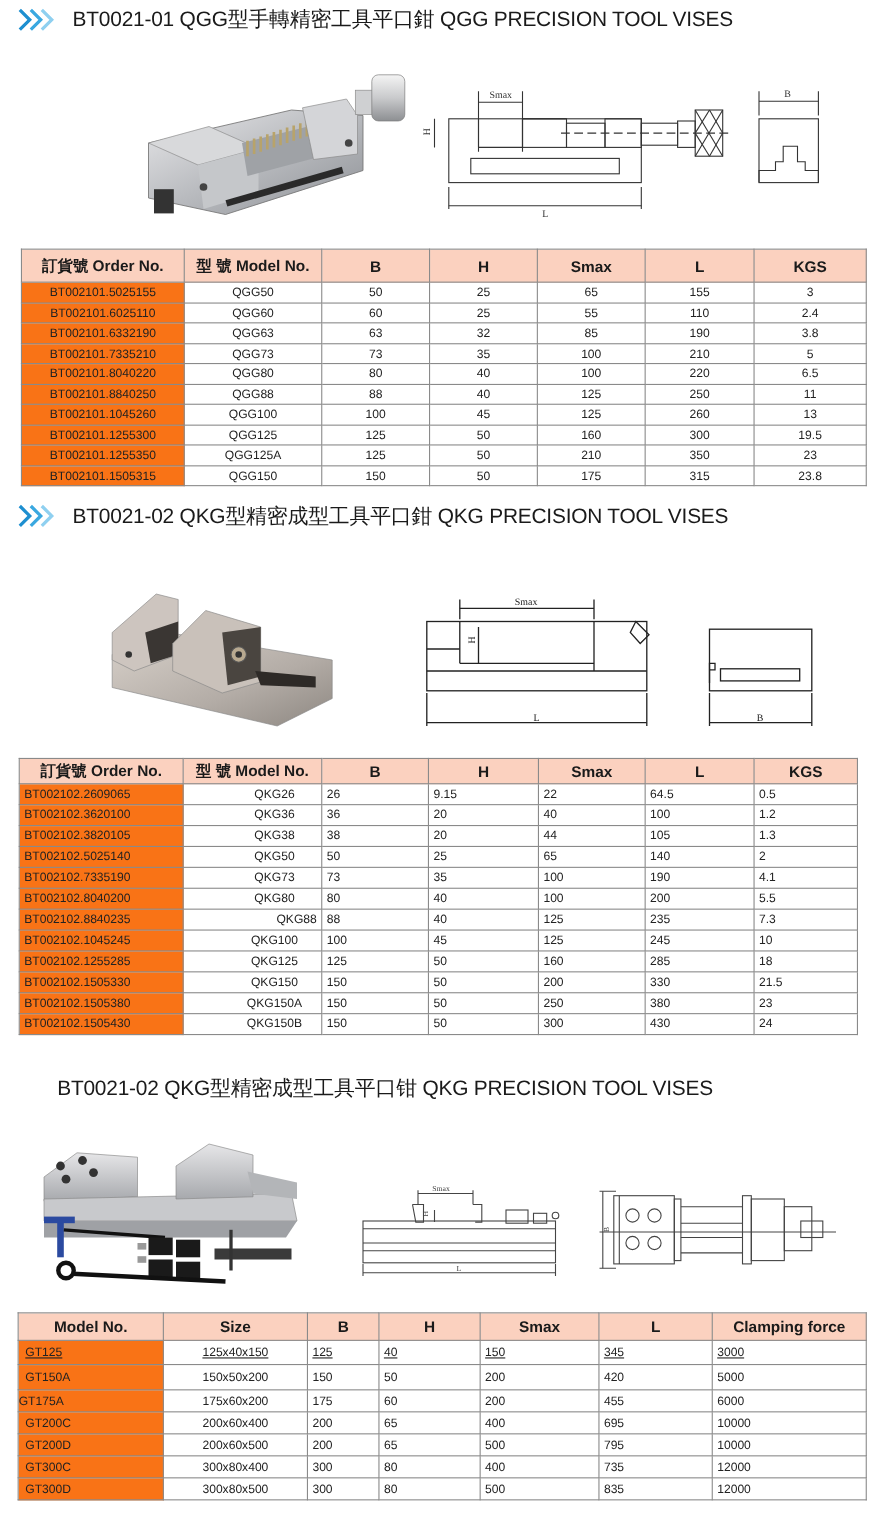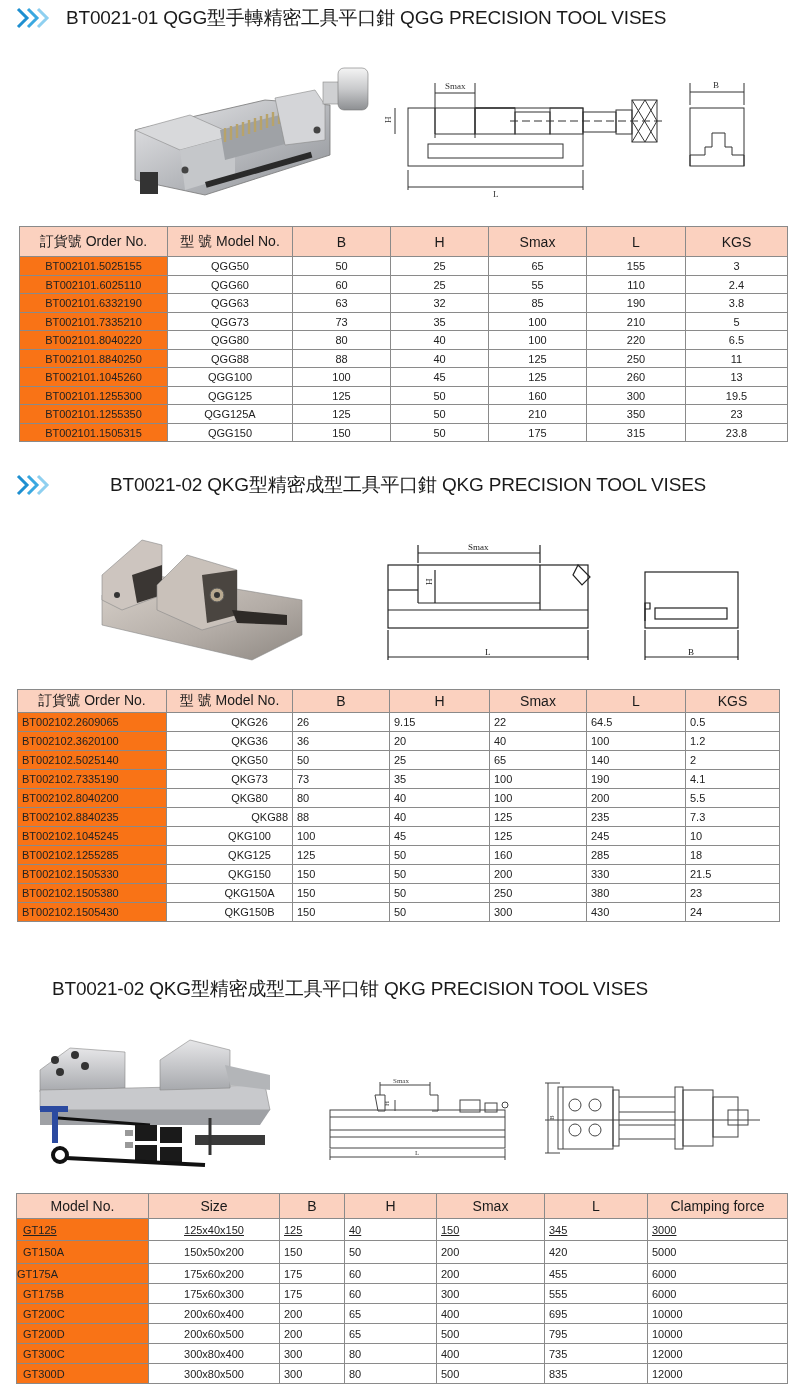--- a/index.html
+++ b/index.html
@@ -3,21 +3,21 @@
 <meta charset="utf-8">
 <style>
   html,body{margin:0;padding:0;background:#fff;}
   body{width:800px;height:1400px;position:relative;overflow:hidden;font-family:"Liberation Sans",sans-serif;color:#222;}
   .sec-title{position:absolute;left:0;height:30px;display:flex;align-items:center;font-size:19px;color:#1a1a1a;white-space:nowrap;}
   .sec-title .chev{width:46px;height:24px;margin-left:14px;margin-right:6px;}
   .sec-title .txt{letter-spacing:-0.2px;}
   .photo{position:absolute;}
   .draw{position:absolute;}
   table.spec{position:absolute;border-collapse:collapse;table-layout:fixed;font-size:11px;color:#222;}
-  table.spec th{background:#fbd1bf;font-weight:normal;font-size:14px;color:#1a1a1a;border:1px solid #8a8a8a;padding:0 4px;text-align:center;}
+  table.spec th{background:#fbd1bf;font-weight:bold;font-size:14px;color:#1a1a1a;border:1px solid #8a8a8a;padding:0 4px;text-align:center;}
   table.spec td{border:1px solid #8a8a8a;padding:0 4px;white-space:nowrap;}
   table.spec td.first{background:#f97316;}
   .c{text-align:center;}
   .l{text-align:left;}
 </style>
 </head>
 <body>
 
 <div class="sec-title" style="top:3px;">
   <svg class="chev" viewBox="0 0 46 24">
@@ -216,21 +216,21 @@
         <td class="c">QGG150</td>
         <td class="c">150</td>
         <td class="c">50</td>
         <td class="c">175</td>
         <td class="c">315</td>
         <td class="c">23.8</td>
       </tr>
     </tbody>
 </table>
 
-<div class="sec-title" style="top:470px;gap:44px;">
+<div class="sec-title" style="top:454px;">
   <svg class="chev" viewBox="0 0 46 24">
     <polyline points="4,3 13,12 4,21" fill="none" stroke="#1e8fd0" stroke-width="3"></polyline>
     <polyline points="14,3 23,12 14,21" fill="none" stroke="#3aa8e0" stroke-width="3"></polyline>
     <polyline points="24,3 33,12 24,21" fill="none" stroke="#8fd0f0" stroke-width="3"></polyline>
   </svg>
   <span class="txt">BT0021-02  QKG型精密成型工具平口鉗  QKG PRECISION TOOL VISES</span>
 </div>
 
 <svg class="photo" style="left:92px;top:515px;" width="225" height="150" viewBox="0 0 225 150">
   <defs>
@@ -312,20 +312,29 @@
         <td class="l">0.5</td>
       </tr>
       <tr style="height: 19px;">
         <td class="l first">BT002102.3620100</td>
         <td class="c" style="padding-left: 44px;">QKG36</td>
         <td class="l">36</td>
         <td class="l">20</td>
         <td class="l">40</td>
         <td class="l">100</td>
         <td class="l">1.2</td>
+      </tr>
+      <tr style="height: 19px;">
+        <td class="l first">BT002102.3820105</td>
+        <td class="c" style="padding-left: 44px;">QKG38</td>
+        <td class="l">38</td>
+        <td class="l">20</td>
+        <td class="l">44</td>
+        <td class="l">105</td>
+        <td class="l">1.3</td>
       </tr>
       <tr style="height: 19px;">
         <td class="l first">BT002102.5025140</td>
         <td class="c" style="padding-left: 44px;">QKG50</td>
         <td class="l">50</td>
         <td class="l">25</td>
         <td class="l">65</td>
         <td class="l">140</td>
         <td class="l">2</td>
       </tr>
@@ -526,29 +535,20 @@
       <tr style="height: 20px;">
         <td class="l first" style="padding-left: 0;">GT175A</td>
         <td class="c">175x60x200</td>
         <td class="l">175</td>
         <td class="l">60</td>
         <td class="l">200</td>
         <td class="l">455</td>
         <td class="l">6000</td>
       </tr>
       <tr style="height: 20px;">
-        <td class="l first" style="padding-left: 6px;">GT175B</td>
-        <td class="c">175x60x300</td>
-        <td class="l">175</td>
-        <td class="l">60</td>
-        <td class="l">300</td>
-        <td class="l">555</td>
-        <td class="l">6000</td>
-      </tr>
-      <tr style="height: 20px;">
         <td class="l first" style="padding-left: 6px;">GT200C</td>
         <td class="c">200x60x400</td>
         <td class="l">200</td>
         <td class="l">65</td>
         <td class="l">400</td>
         <td class="l">695</td>
         <td class="l">10000</td>
       </tr>
       <tr style="height: 20px;">
         <td class="l first" style="padding-left: 6px;">GT200D</td>

